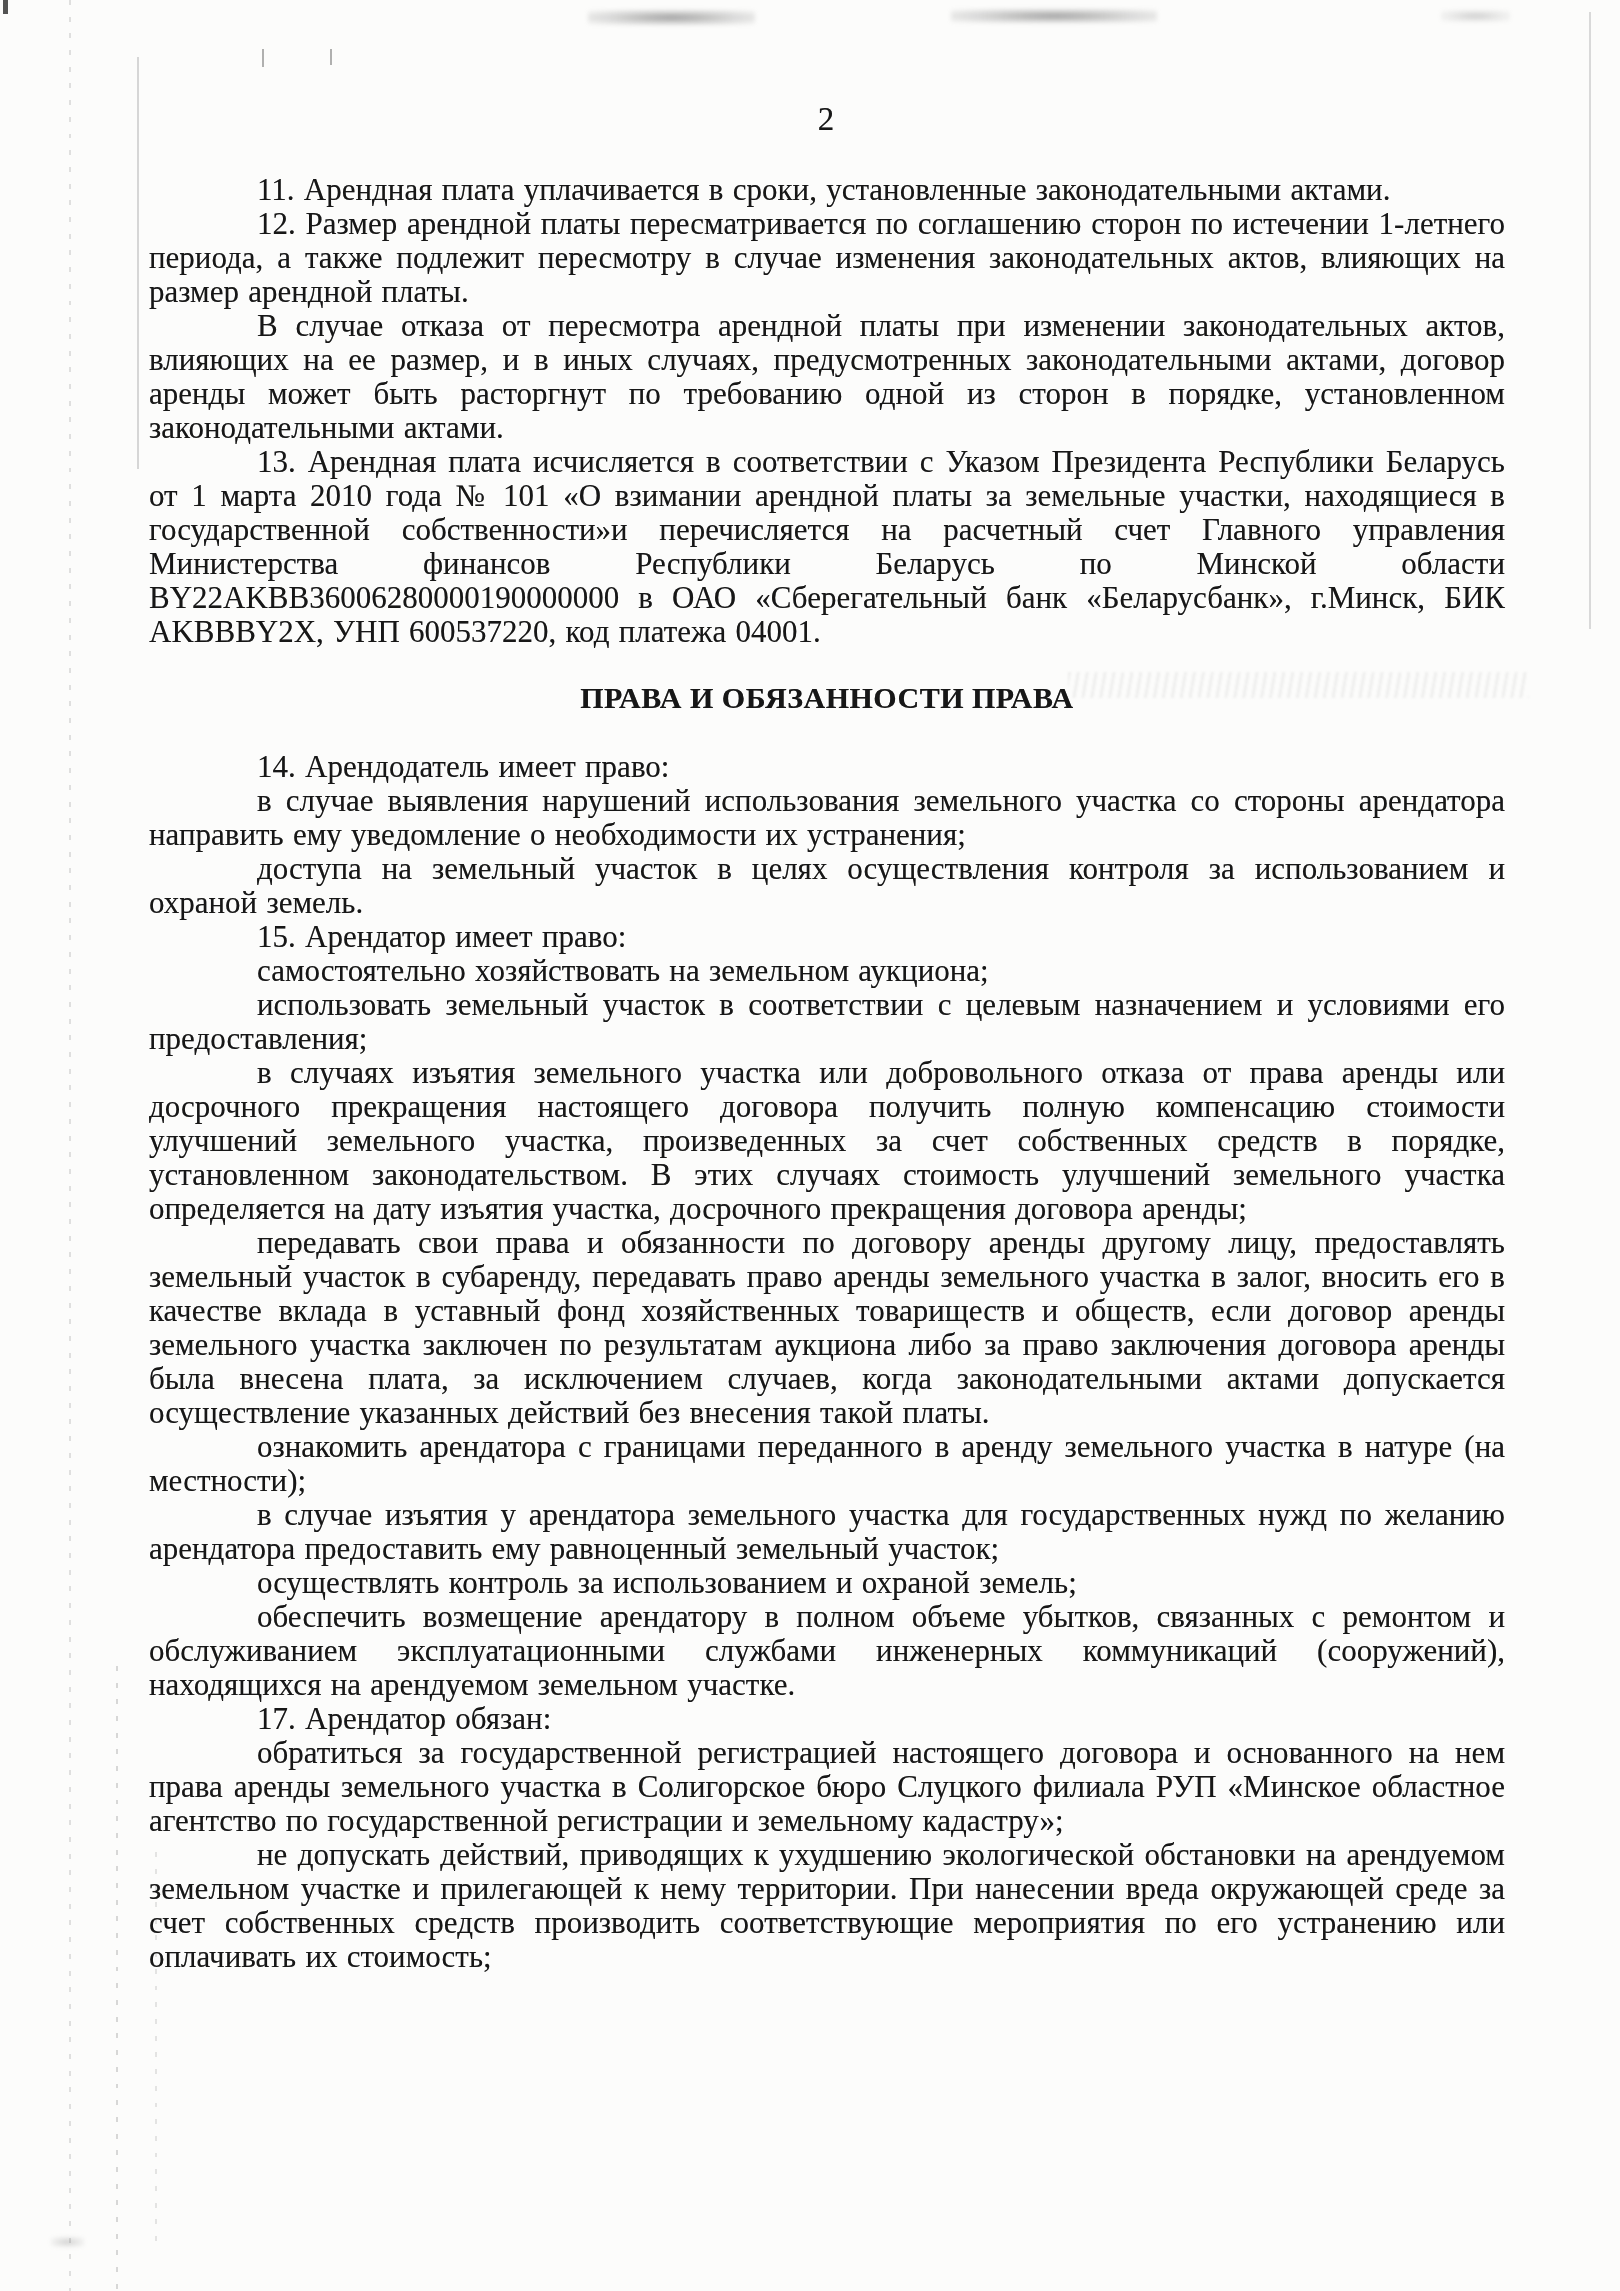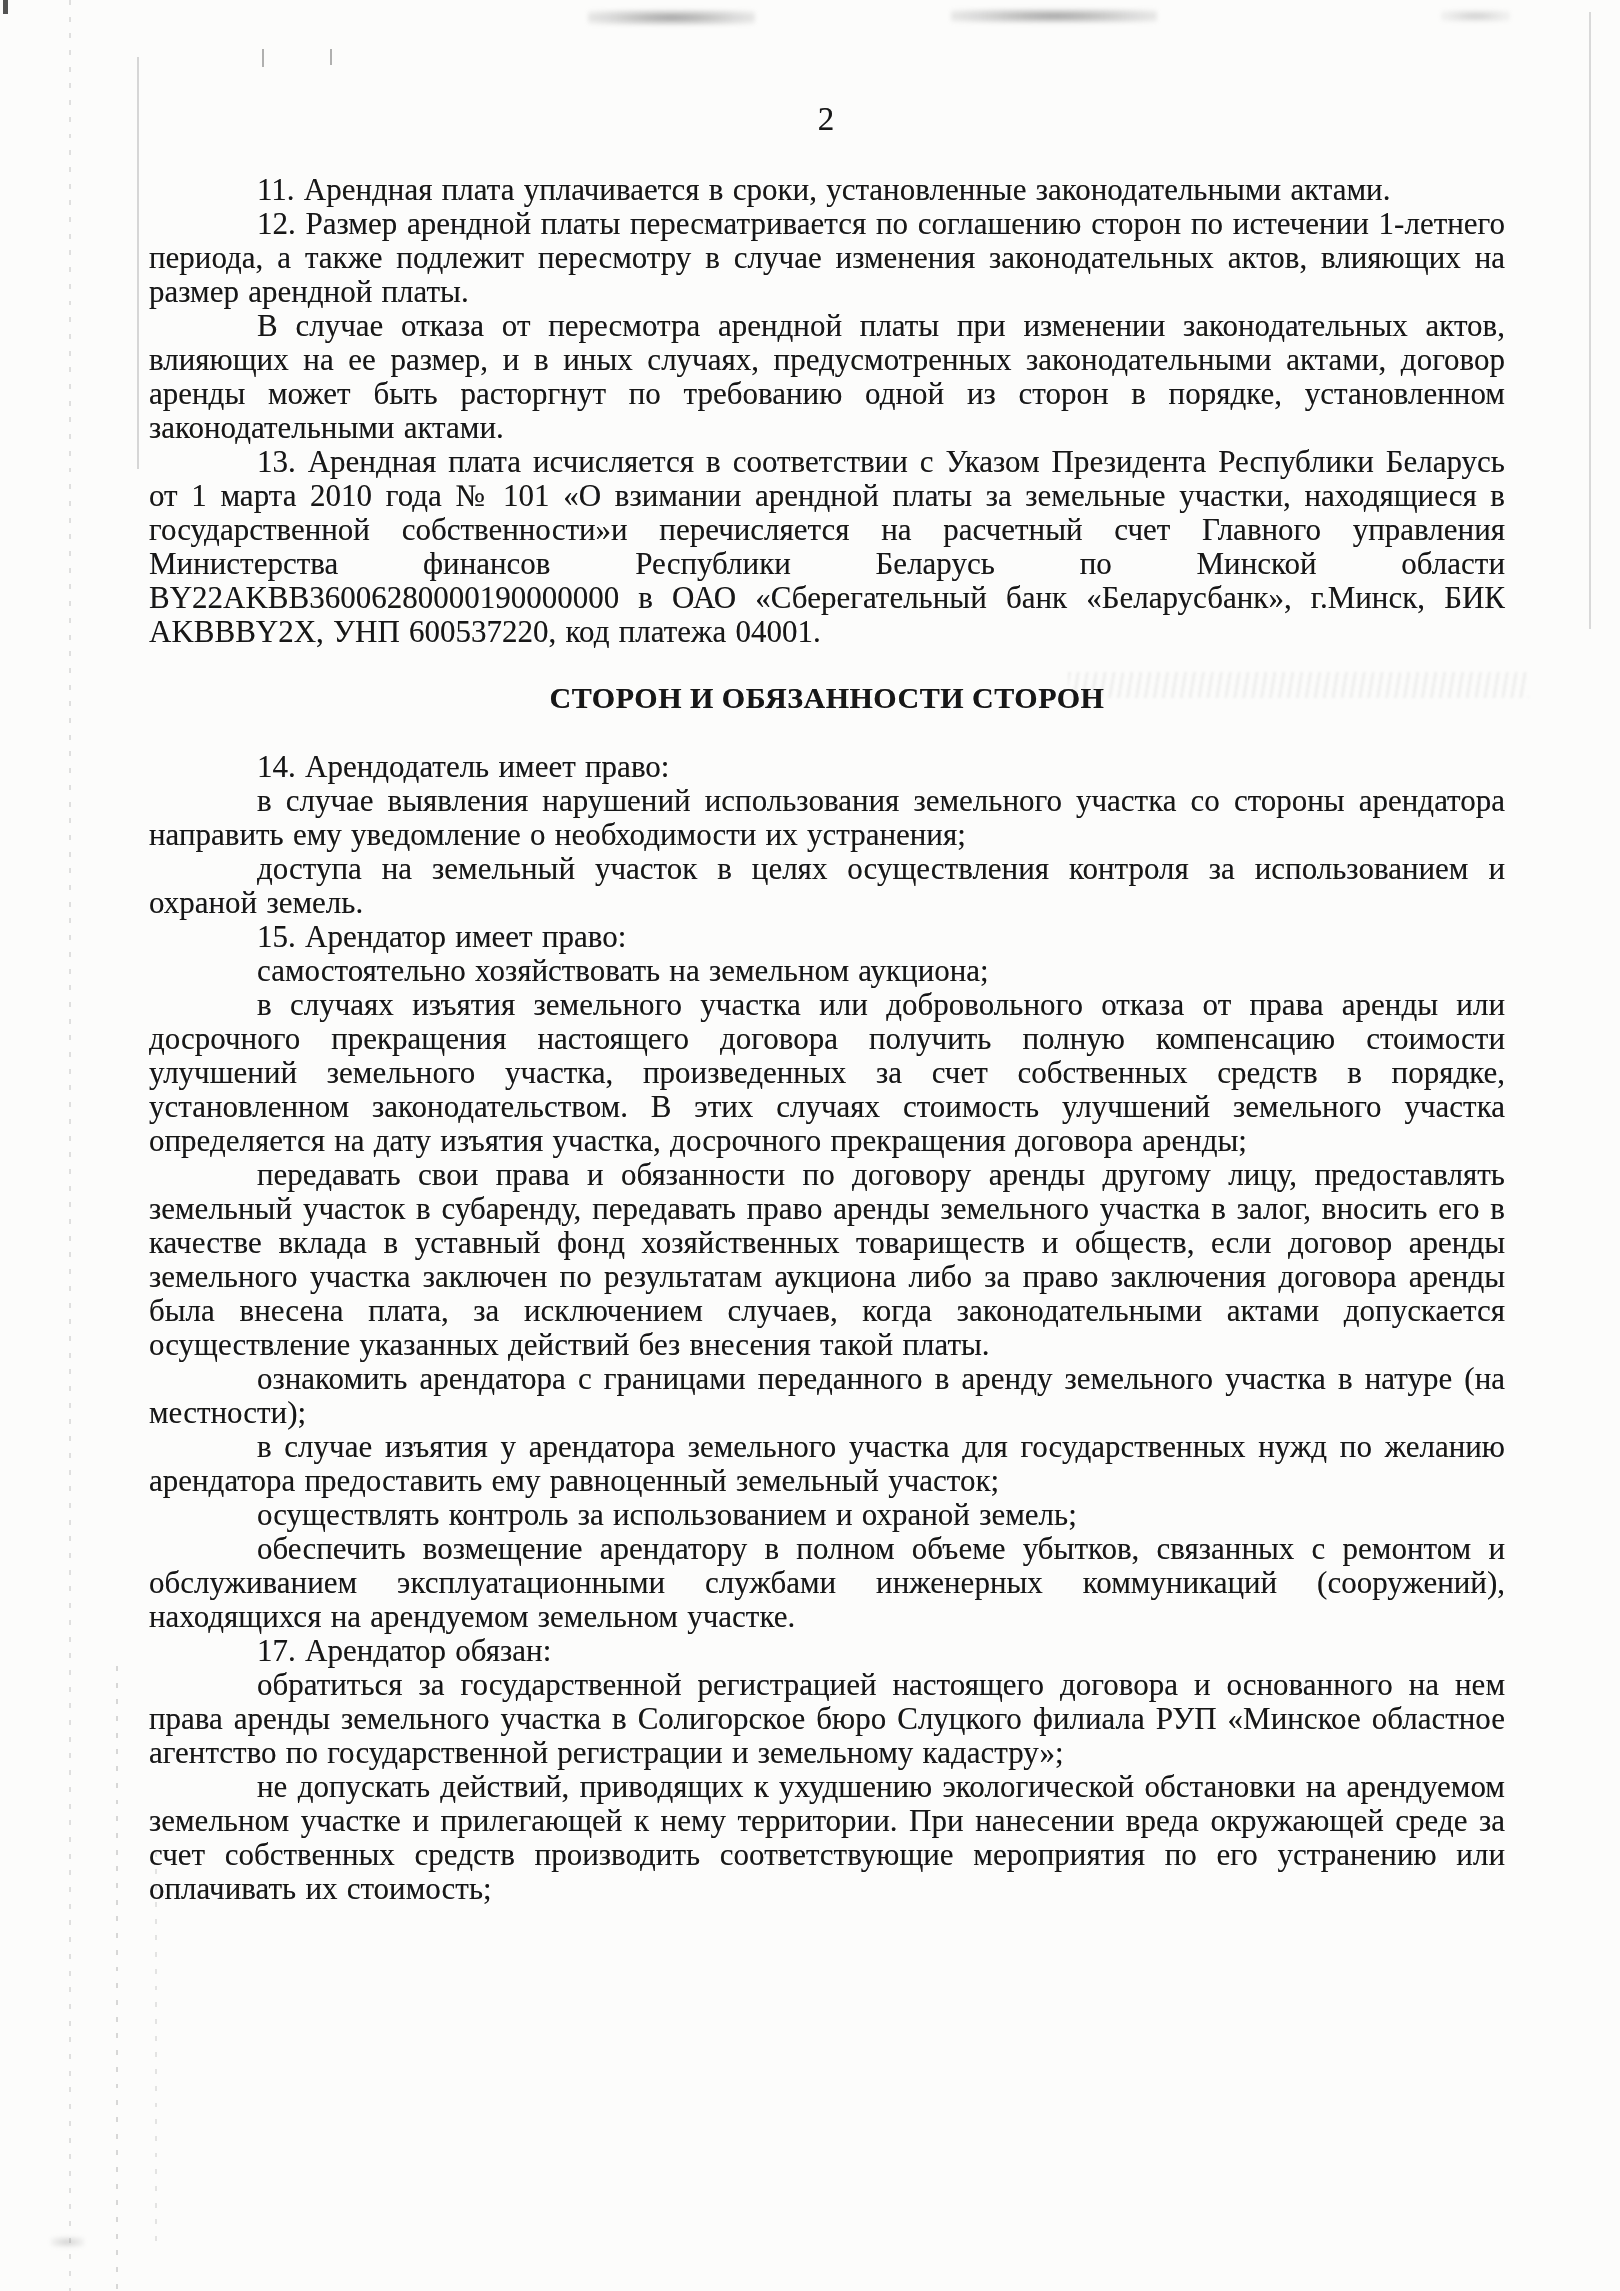--- a/index.html
+++ b/index.html
@@ -92,27 +92,28 @@
   <div class="artifact smudge" style="left:51px; top:2237px; width:33px; height:9.8px; opacity:0.5;"></div>
 
   <div class="page-number">2</div>
 
   <div class="content">
     <p>11. Арендная плата уплачивается в сроки, установленные законодательными актами.</p>
     <p>12. Размер арендной платы пересматривается по соглашению сторон по истечении 1-летнего периода, а также подлежит пересмотру в случае изменения законодательных актов, влияющих на размер арендной платы.</p>
     <p>В случае отказа от пересмотра арендной платы при изменении законодательных актов, влияющих на ее размер, и в иных случаях, предусмотренных законодательными актами, договор аренды может быть расторгнут по требованию одной из сторон в порядке, установленном законодательными актами.</p>
     <p>13. Арендная плата исчисляется в соответствии с Указом Президента Республики Беларусь от 1 марта 2010 года № 101 «О взимании арендной платы за земельные участки, находящиеся в государственной собственности»и перечисляется на расчетный счет Главного управления Министерства финансов Республики Беларусь по Минской области BY22AKBB36006280000190000000 в ОАО «Сберегательный банк «Беларусбанк», г.Минск, БИК AKBBBY2X, УНП 600537220, код платежа 04001.</p>
 
-    <h2 class="section-heading">СТОРОН И ОБЯЗАННОСТИ СТОРОН</h2>
+    <h2 class="section-heading">ПРАВА И ОБЯЗАННОСТИ ПРАВА</h2>
 
     <p>14. Арендодатель имеет право:</p>
     <p>в случае выявления нарушений использования земельного участка со стороны арендатора направить ему уведомление о необходимости их устранения;</p>
     <p>доступа на земельный участок в целях осуществления контроля за использованием и охраной земель.</p>
     <p>15. Арендатор имеет право:</p>
     <p>самостоятельно хозяйствовать на земельном аукциона;</p>
+    <p>использовать земельный участок в соответствии с целевым назначением и условиями его предоставления;</p>
     <p>в случаях изъятия земельного участка или добровольного отказа от права аренды или досрочного прекращения настоящего договора получить полную компенсацию стоимости улучшений земельного участка, произведенных за счет собственных средств в порядке, установленном законодательством. В этих случаях стоимость улучшений земельного участка определяется на дату изъятия участка, досрочного прекращения договора аренды;</p>
     <p>передавать свои права и обязанности по договору аренды другому лицу, предоставлять земельный участок в субаренду, передавать право аренды земельного участка в залог, вносить его в качестве вклада в уставный фонд хозяйственных товариществ и обществ, если договор аренды земельного участка заключен по результатам аукциона либо за право заключения договора аренды была внесена плата, за исключением случаев, когда законодательными актами допускается осуществление указанных действий без внесения такой платы.</p>
     <p>ознакомить арендатора с границами переданного в аренду земельного участка в натуре (на местности);</p>
     <p>в случае изъятия у арендатора земельного участка для государственных нужд по желанию арендатора предоставить ему равноценный земельный участок;</p>
     <p>осуществлять контроль за использованием и охраной земель;</p>
     <p>обеспечить возмещение арендатору в полном объеме убытков, связанных с ремонтом и обслуживанием эксплуатационными службами инженерных коммуникаций (сооружений), находящихся на арендуемом земельном участке.</p>
     <p>17. Арендатор обязан:</p>
     <p>обратиться за государственной регистрацией настоящего договора и основанного на нем права аренды земельного участка в Солигорское бюро Слуцкого филиала РУП «Минское областное агентство по государственной регистрации и земельному кадастру»;</p>
     <p>не допускать действий, приводящих к ухудшению экологической обстановки на арендуемом земельном участке и прилегающей к нему территории. При нанесении вреда окружающей среде за счет собственных средств производить соответствующие мероприятия по его устранению или оплачивать их стоимость;</p>
   </div>

